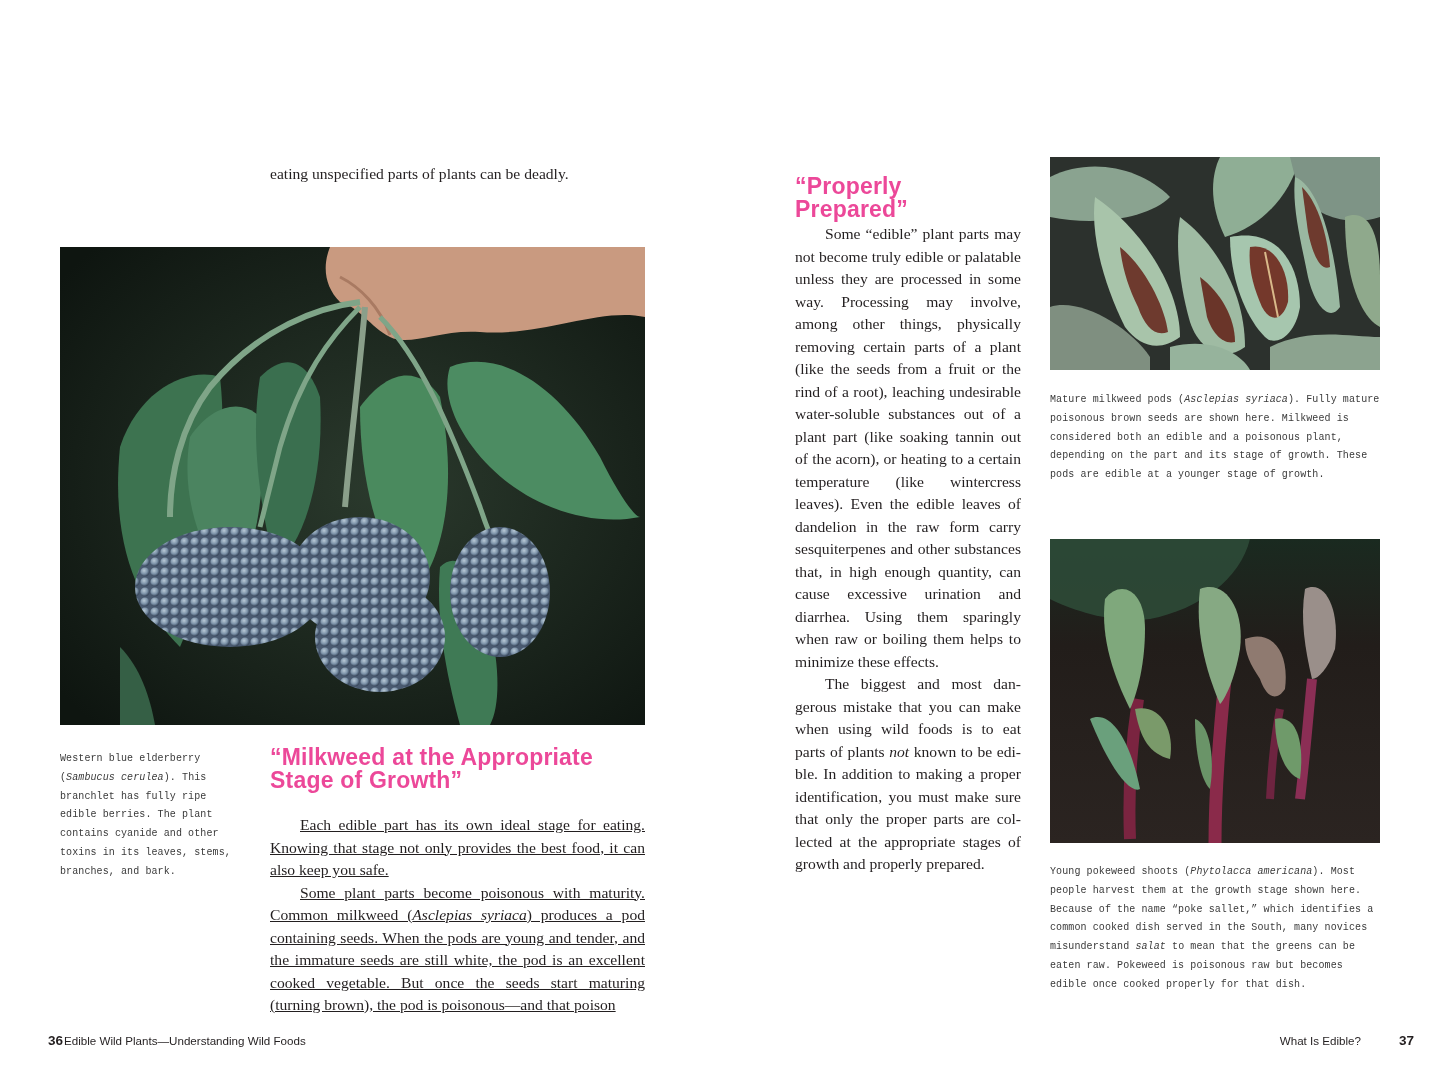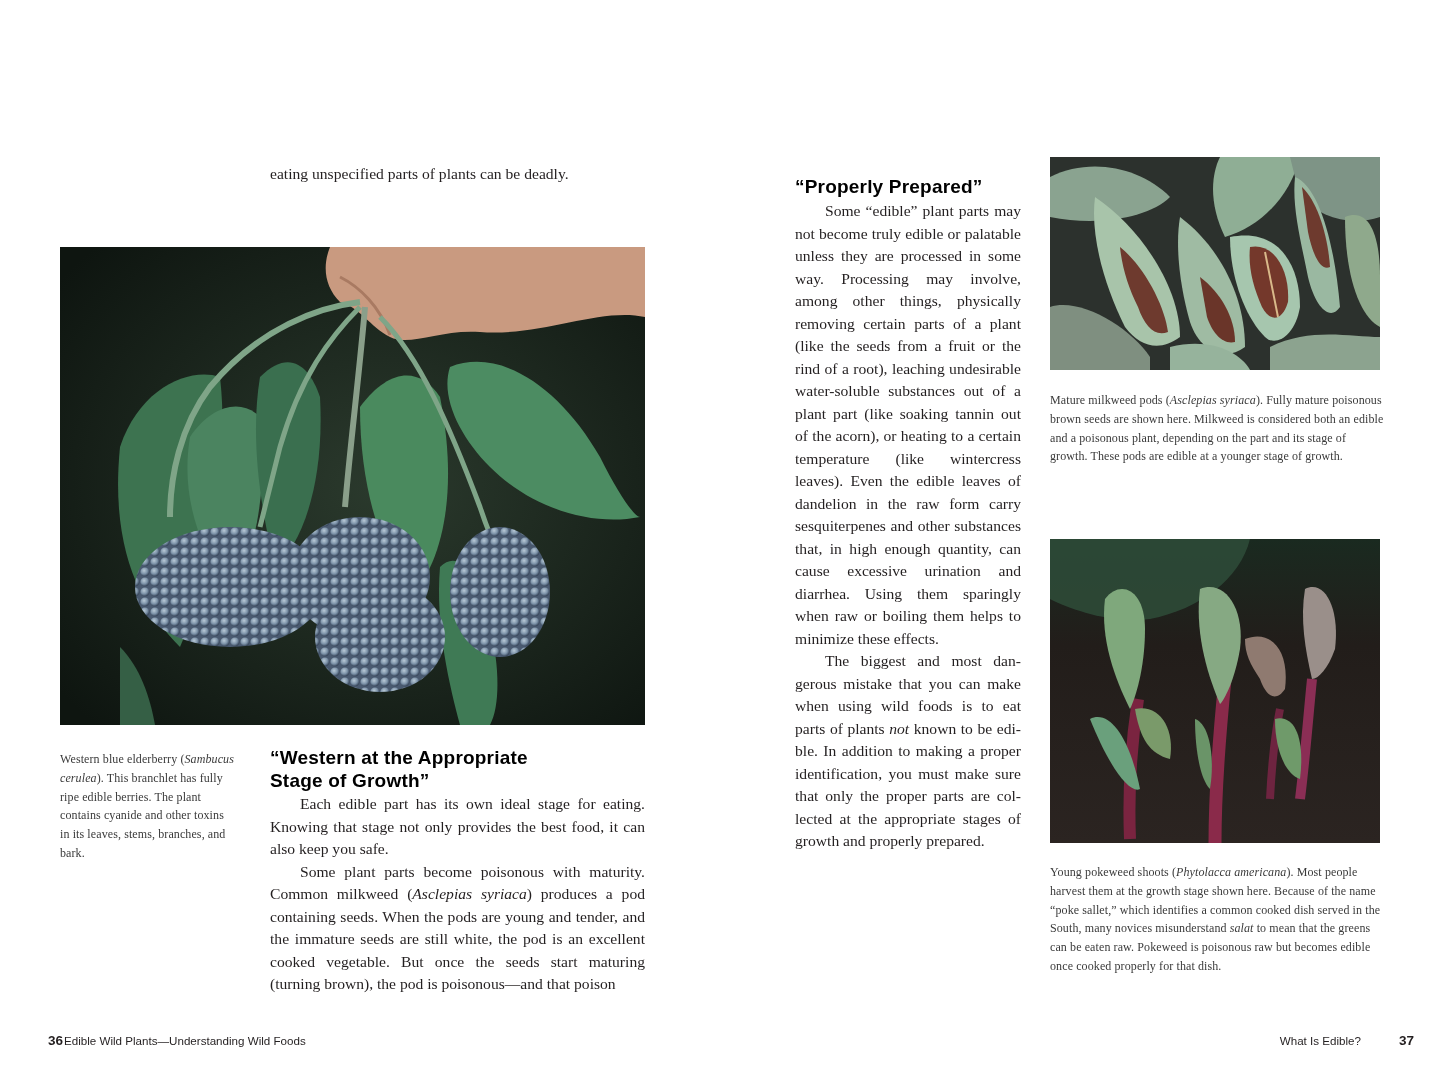--- a/index.html
+++ b/index.html
@@ -12,33 +12,33 @@
     line-height: 22.5px;
     color: #231f20;
     text-align: justify;
     hyphens: manual;
   }
   .serif-body p { text-indent: 0; }
   .serif-body p.indent { text-indent: 30px; }
   .serif-body em { font-style: italic; }
 
   .caption {
-    font-family: Liberation Serif, serif;
-    font-size: 12px;
+    font-family: Liberation Mono, monospace;
+    font-size: 10px;
     line-height: 18.8px;
     color: #3a3a3a;
     letter-spacing: 0.1px;
   }
   .caption em { font-style: italic; }
 
   .heading {
     font-family: "Liberation Sans", "DejaVu Sans", sans-serif;
     font-weight: bold;
-    color: #000000;
-    font-size: 19px;
+    color: #ec4899;
+    font-size: 23px;
     line-height: 23px;
     letter-spacing: 0.2px;
   }
 
   .photo { position: absolute; overflow: hidden; }
   .photo svg { display: block; width: 100%; height: 100%; }
 
   .folio {
     position: absolute;
     top: 1033px;
@@ -101,25 +101,25 @@
       <ellipse cx="320" cy="390" rx="65" ry="55" fill="url(#berries)"></ellipse>
       <ellipse cx="440" cy="345" rx="50" ry="65" fill="url(#berries)"></ellipse>
     </svg>
   </div>
 
   <div class="caption" style="position:absolute; left:60px; top:750px; width:175px;">
     <span>Western blue elderberry (</span><em>Sambucus cerulea</em><span>). This branchlet has fully ripe edible berries. The plant contains cyanide and other toxins in its leaves, stems, branches, and bark.</span>
   </div>
 
   <div class="heading" style="position:absolute; left:270px; top:746px; width:380px;">
-    <div>“Western at the Appropriate</div>
+    <div>“Milkweed at the Appropriate</div>
     <div>Stage of Growth”</div>
   </div>
 
-  <div class="serif-body" style="position:absolute; left:270px; top:793px; width:375px;">
+  <div class="serif-body" style="position:absolute; left:270px; top:814px; width:375px;text-decoration:underline;">
     <p class="indent">Each edible part has its own ideal stage for eating. Knowing that stage not only provides the best food, it can also keep you safe.</p>
     <p class="indent"><span>Some plant parts become poisonous with maturity. Common milkweed (</span><em>Asclepias syriaca</em><span>) produces a pod containing seeds. When the pods are young and tender, and the immature seeds are still white, the pod is an excel­lent cooked vegetable. But once the seeds start maturing (turning brown), the pod is poisonous—and that poison</span></p>
   </div>
 
   <div class="folio" style="left:26px;">
     <span class="num">36</span>
     <span style="margin-left:1px;">Edible Wild Plants—Understanding Wild Foods</span>
   </div>
 </div>
 

